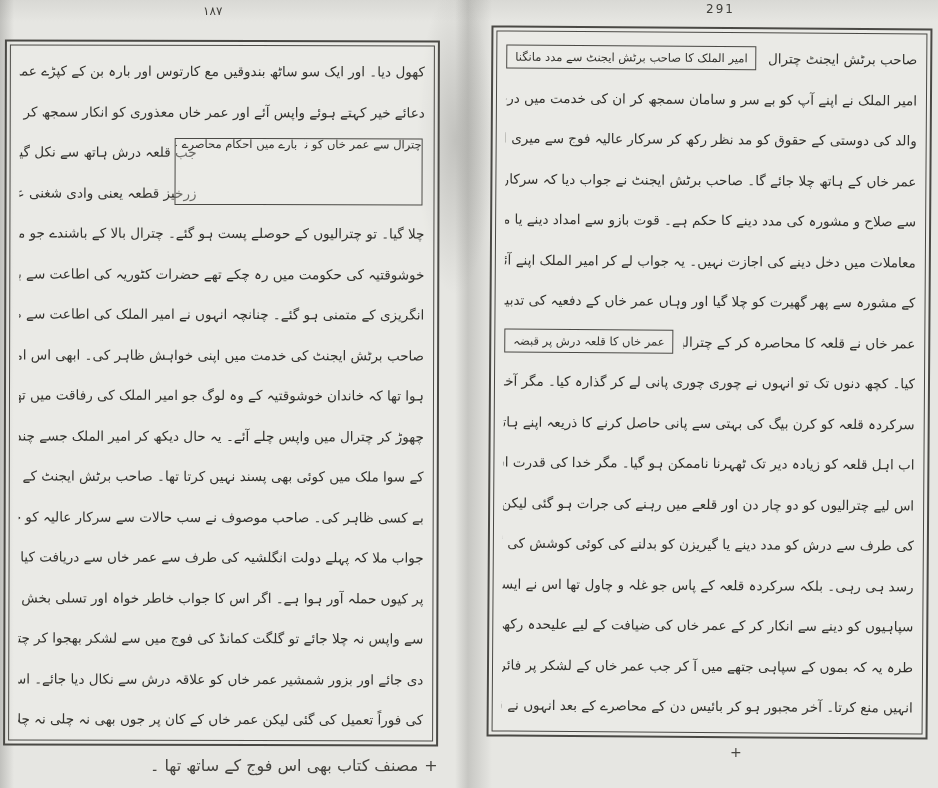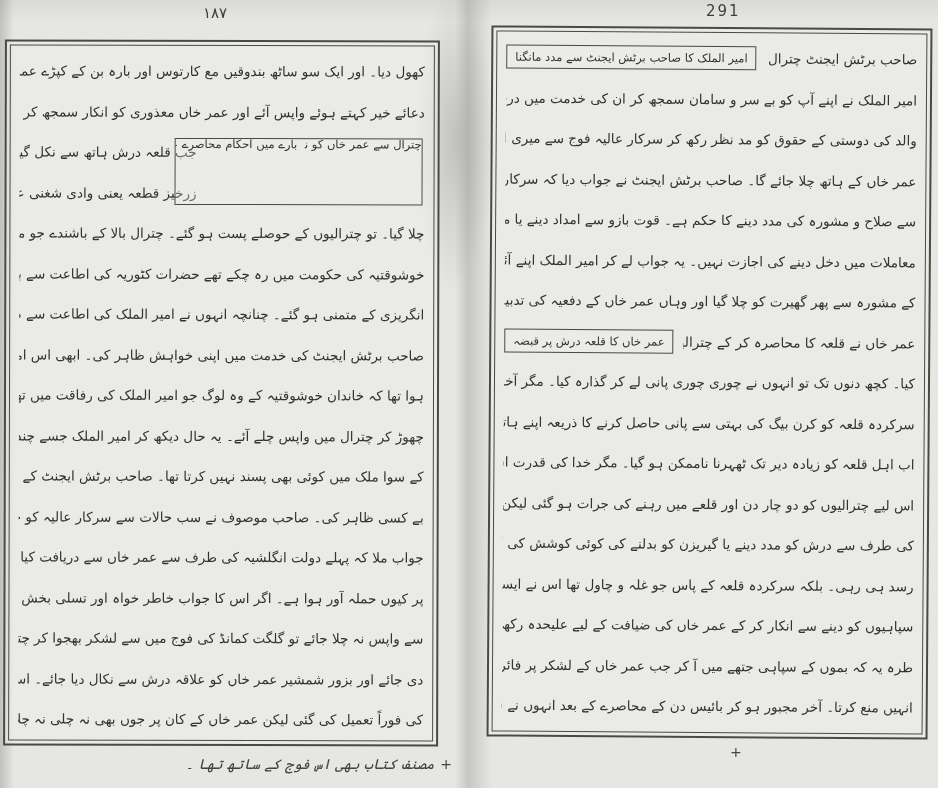--- a/index.html
+++ b/index.html
@@ -8,21 +8,21 @@
     font-family:"DejaVu Sans", sans-serif;
     background:
       radial-gradient(ellipse 55px 220px at 455px 140px, rgba(110,110,106,.30), transparent 70%),
       linear-gradient(90deg, rgba(95,95,92,.28) 0px, rgba(95,95,92,0) 14px),
       linear-gradient(90deg, rgba(0,0,0,0) 455px, rgba(108,108,104,.26) 468px, rgba(0,0,0,0) 492px),
       linear-gradient(180deg, rgba(120,120,116,.12) 0px, rgba(120,120,116,0) 22px),
       #e6e6e2;
     color:#3b3a35;
   }
   .page-num{
-    position:absolute;font-size:15px;letter-spacing:2px;color:#3f3e39;
+    position:absolute;font-size:12px;letter-spacing:2px;color:#3f3e39;
     direction:rtl;
   }
   .page-frame{
     position:absolute;border:2px solid #4a4945;background:rgba(240,239,235,.45);
     box-sizing:border-box;
   }
   .frame-inner{
     position:absolute;inset:3px;border:1px solid #4a4945;
     padding:5px 9px 4px 9px;box-sizing:border-box;direction:rtl;overflow:hidden;
   }
@@ -48,21 +48,21 @@
   .cline .seg{
     flex:1;min-width:0;font-size:13.5px;color:#34332e;white-space:nowrap;overflow:hidden;
     text-align:justify;text-align-last:justify;line-height:40.5px;
   }
   .hbx{
     border:1.5px solid #4a4945;padding:4px 8px;font-size:11.5px;color:#34332e;
     white-space:nowrap;flex:0 0 auto;background:rgba(240,239,235,.3);
   }
   .footnote{
     position:absolute;left:150px;top:756px;width:302px;direction:rtl;
-    text-align:right;font-size:14px;color:#45443f;white-space:nowrap;font-style:italic;
+    text-align:left;font-size:16px;color:#45443f;white-space:nowrap;
   }
   .footnote .mark{margin-left:6px;}
   .catchword{
     position:absolute;left:730px;top:744px;font-size:14px;color:#45443f;
   }
 </style>
 </head>
 <body>
 
 <div class="page-num" style="left:203px;top:4px;">١٨٧</div>

